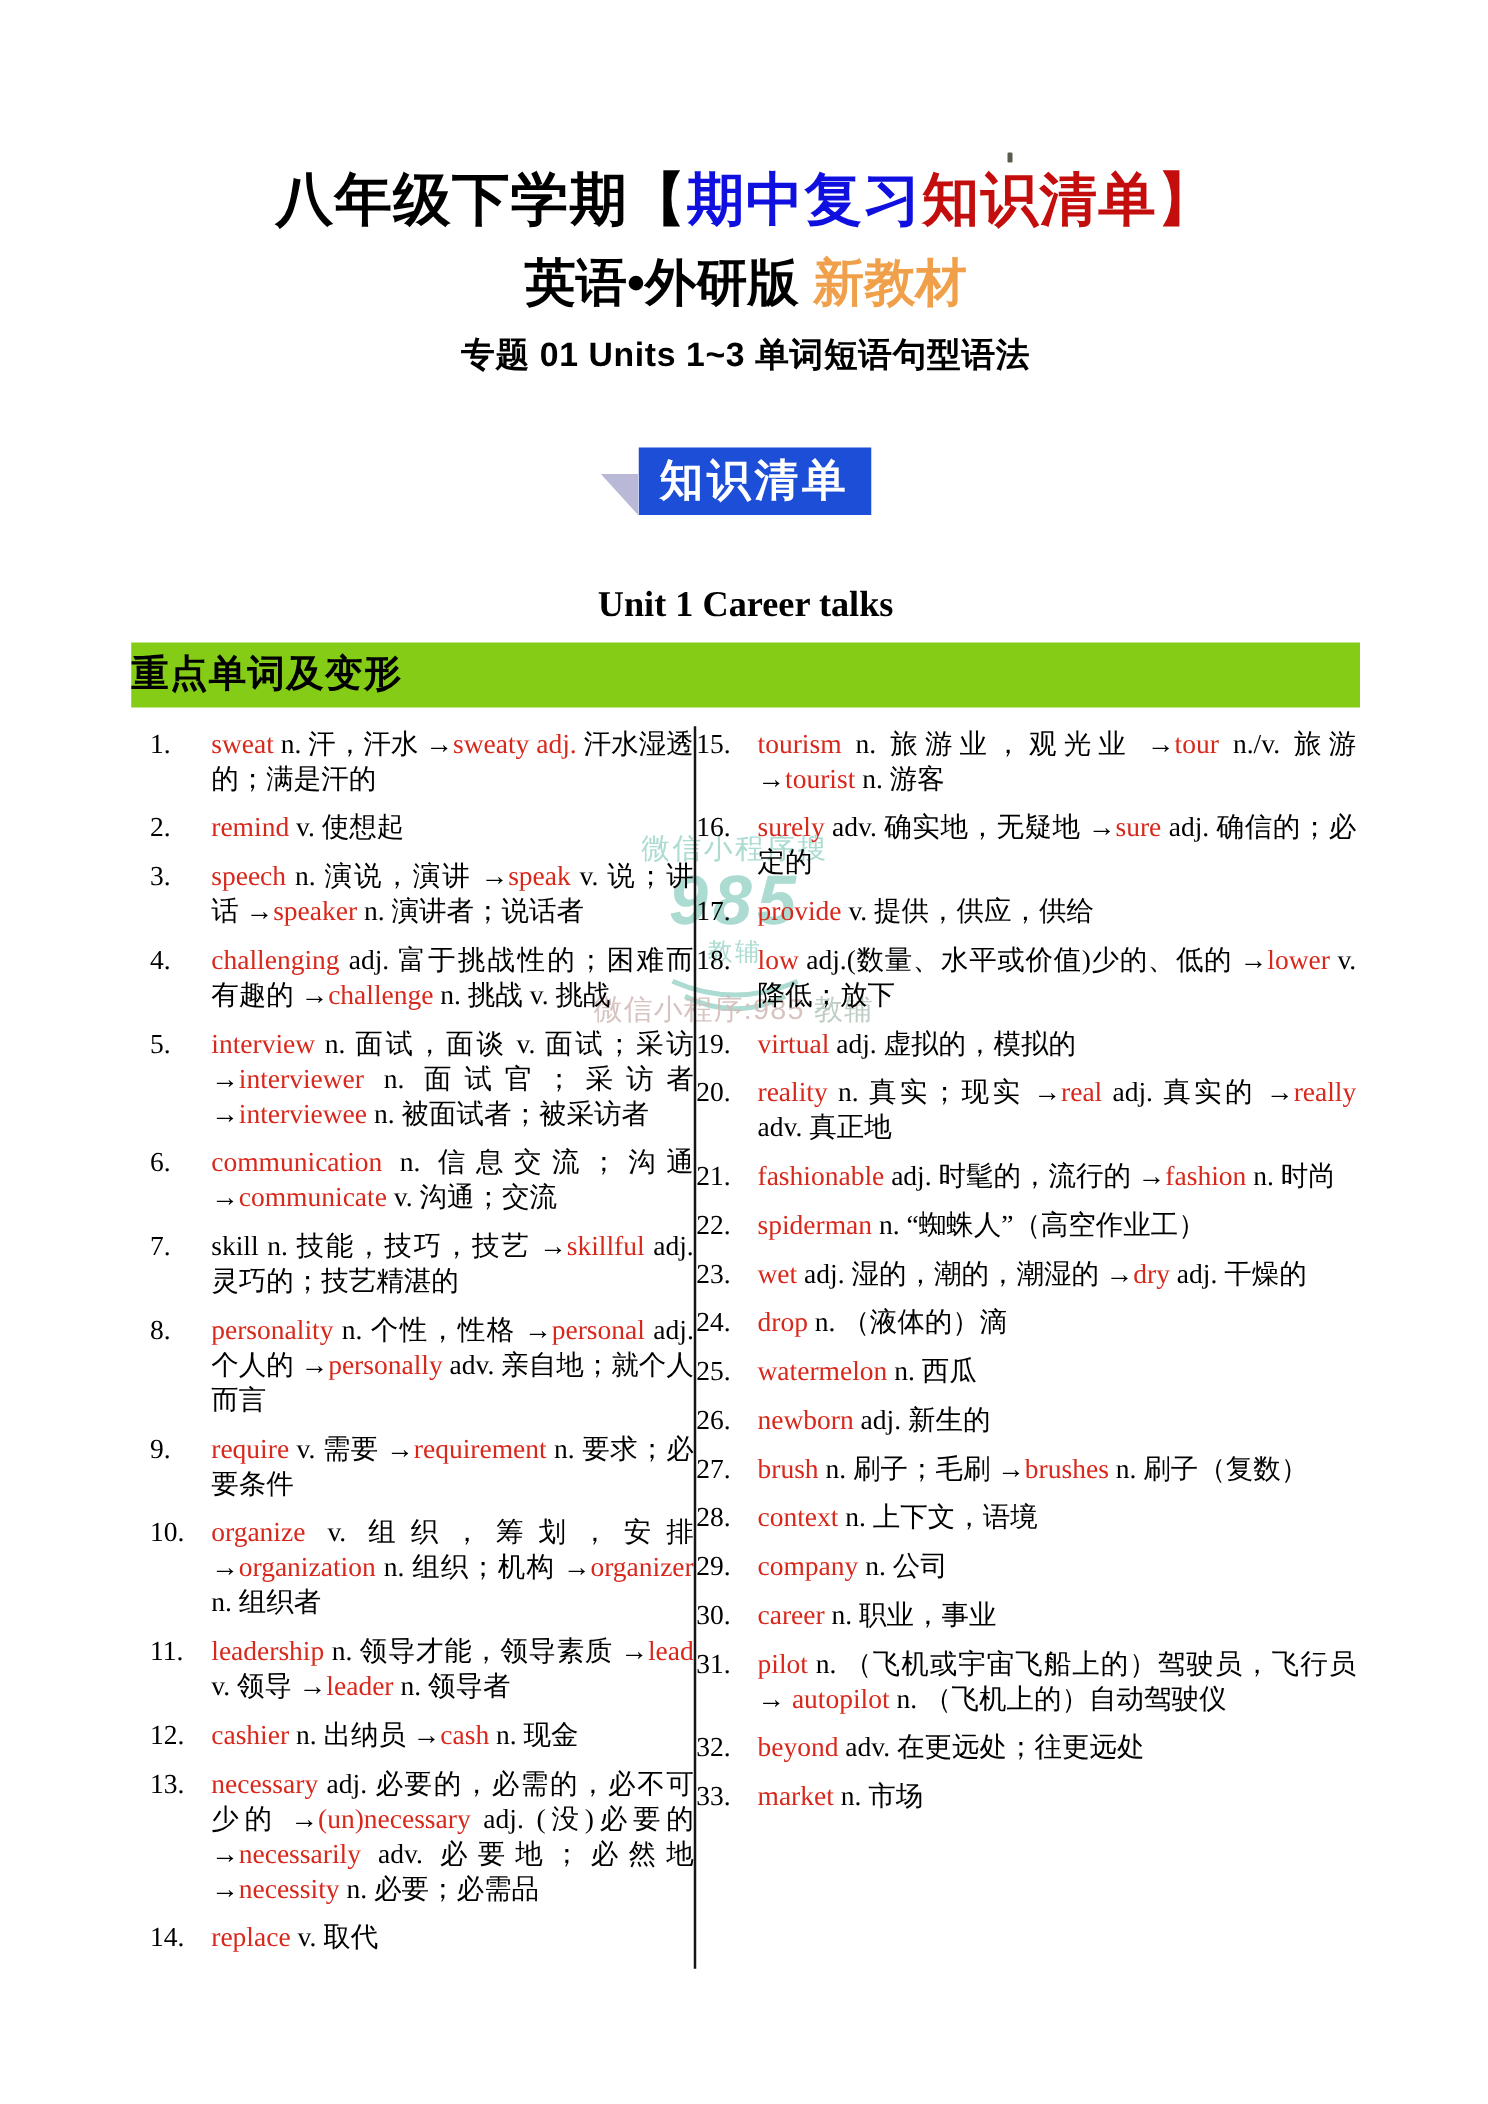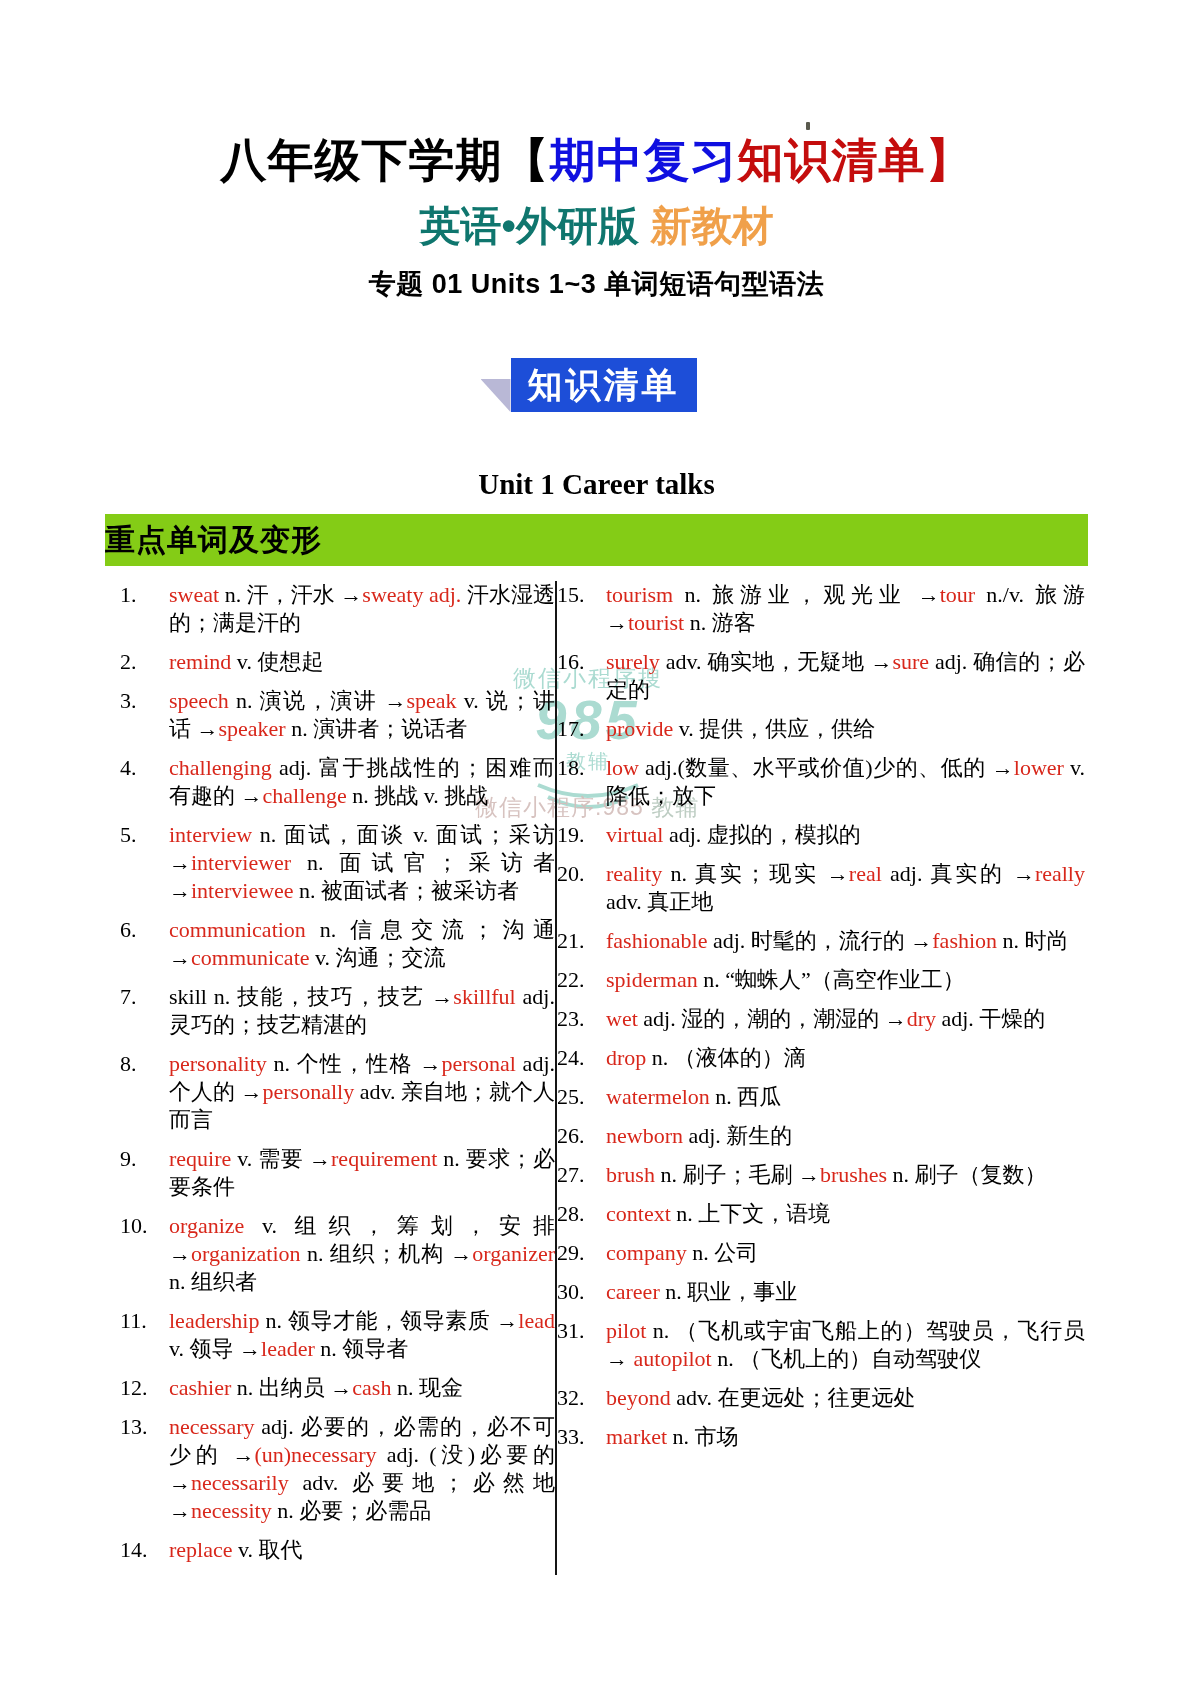--- a/index.html
+++ b/index.html
@@ -9,32 +9,32 @@
     background:#ffffff;
     overflow:hidden;
     font-family:"Liberation Serif","DejaVu Serif",serif;
     color:#000;
   }
   .inner{padding:128px 102px 0 105px;}
 
   
   .t1{
     text-align:center;
-    font-family:Liberation Sans, sans-serif;
+    font-family:Liberation Serif, serif;
     font-weight:bold;font-size:46px;line-height:64px;
     letter-spacing:1px;white-space:nowrap;
   }
   .c-blue{color:#0f0fe0;}
   .c-red{color:#c40d0d;}
   .t2{
     text-align:center;margin-top:6px;
     font-family:"Liberation Sans","DejaVu Sans",sans-serif;
     font-weight:bold;font-size:41px;line-height:56px;
   }
-  .c-red2{color:#0f766e;}
+  .c-red2{color:#000000;}
   .c-orange{color:#f0a04a;}
   .t3{
     text-align:center;margin-top:10px;
     font-family:"Liberation Sans","DejaVu Sans",sans-serif;
     font-weight:bold;font-size:27px;line-height:40px;
     letter-spacing:0.5px;
   }
 
   
   .badge-row{margin-top:54px;text-align:center;height:54px;position:relative;}

